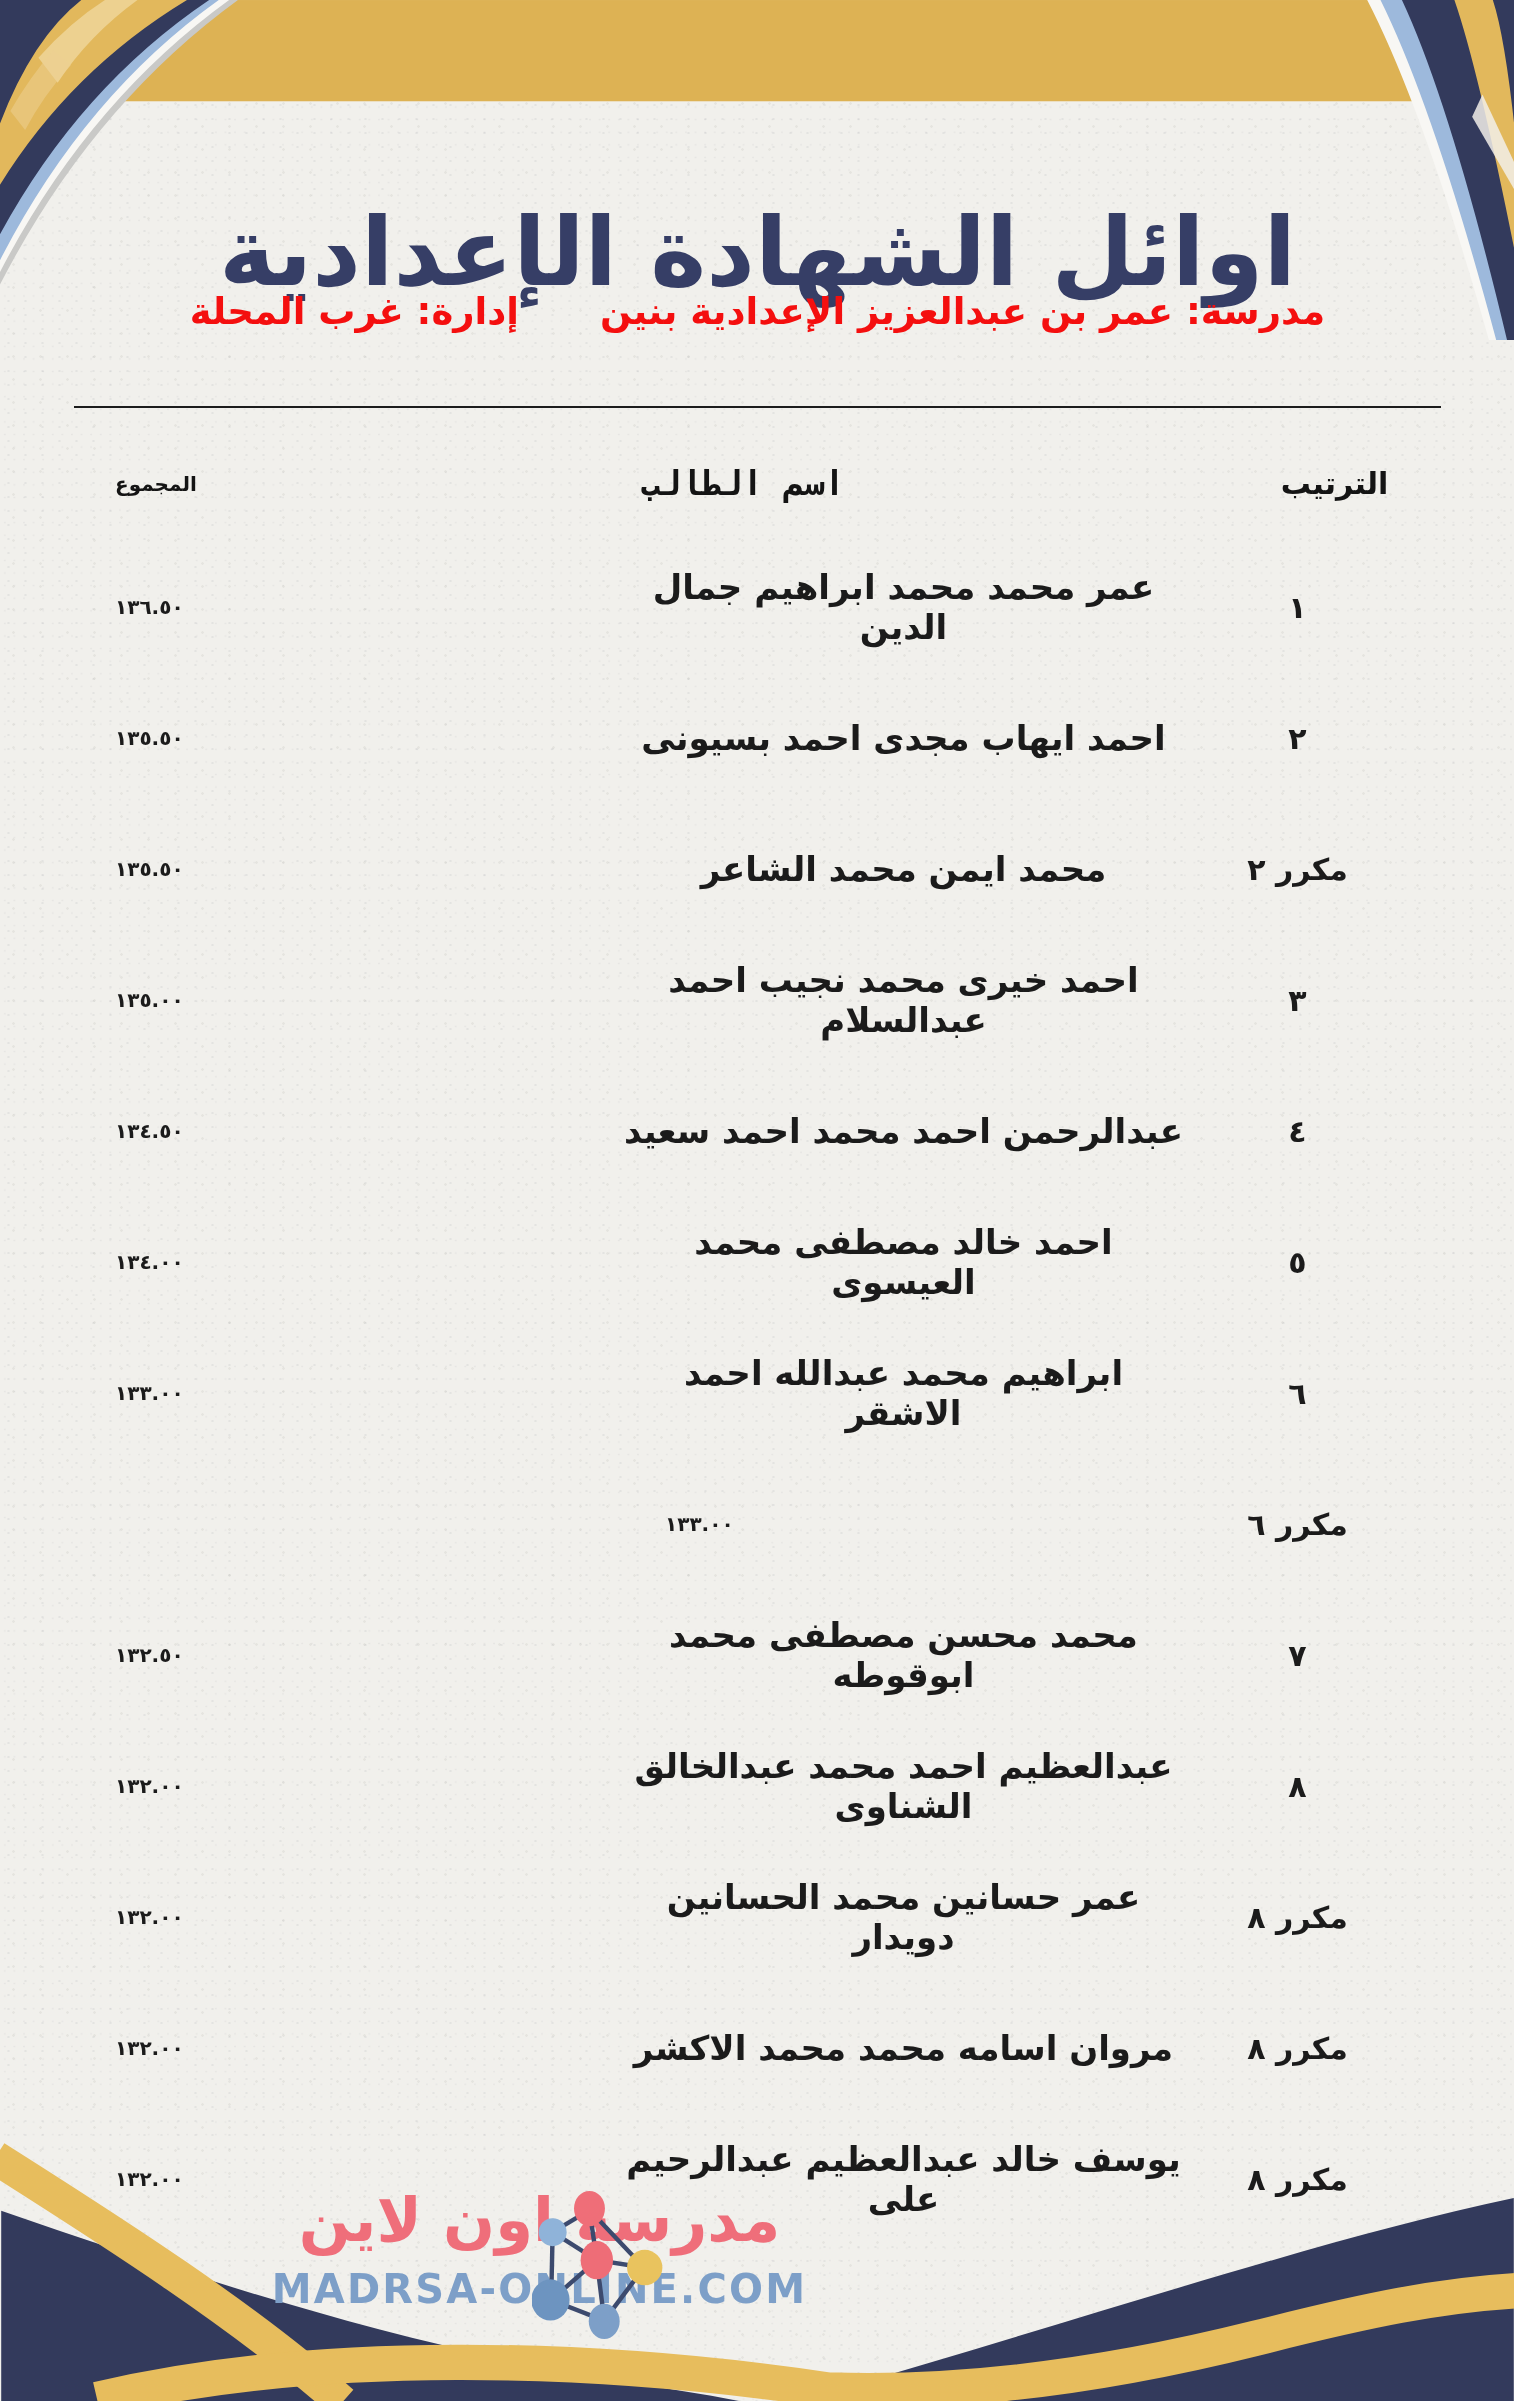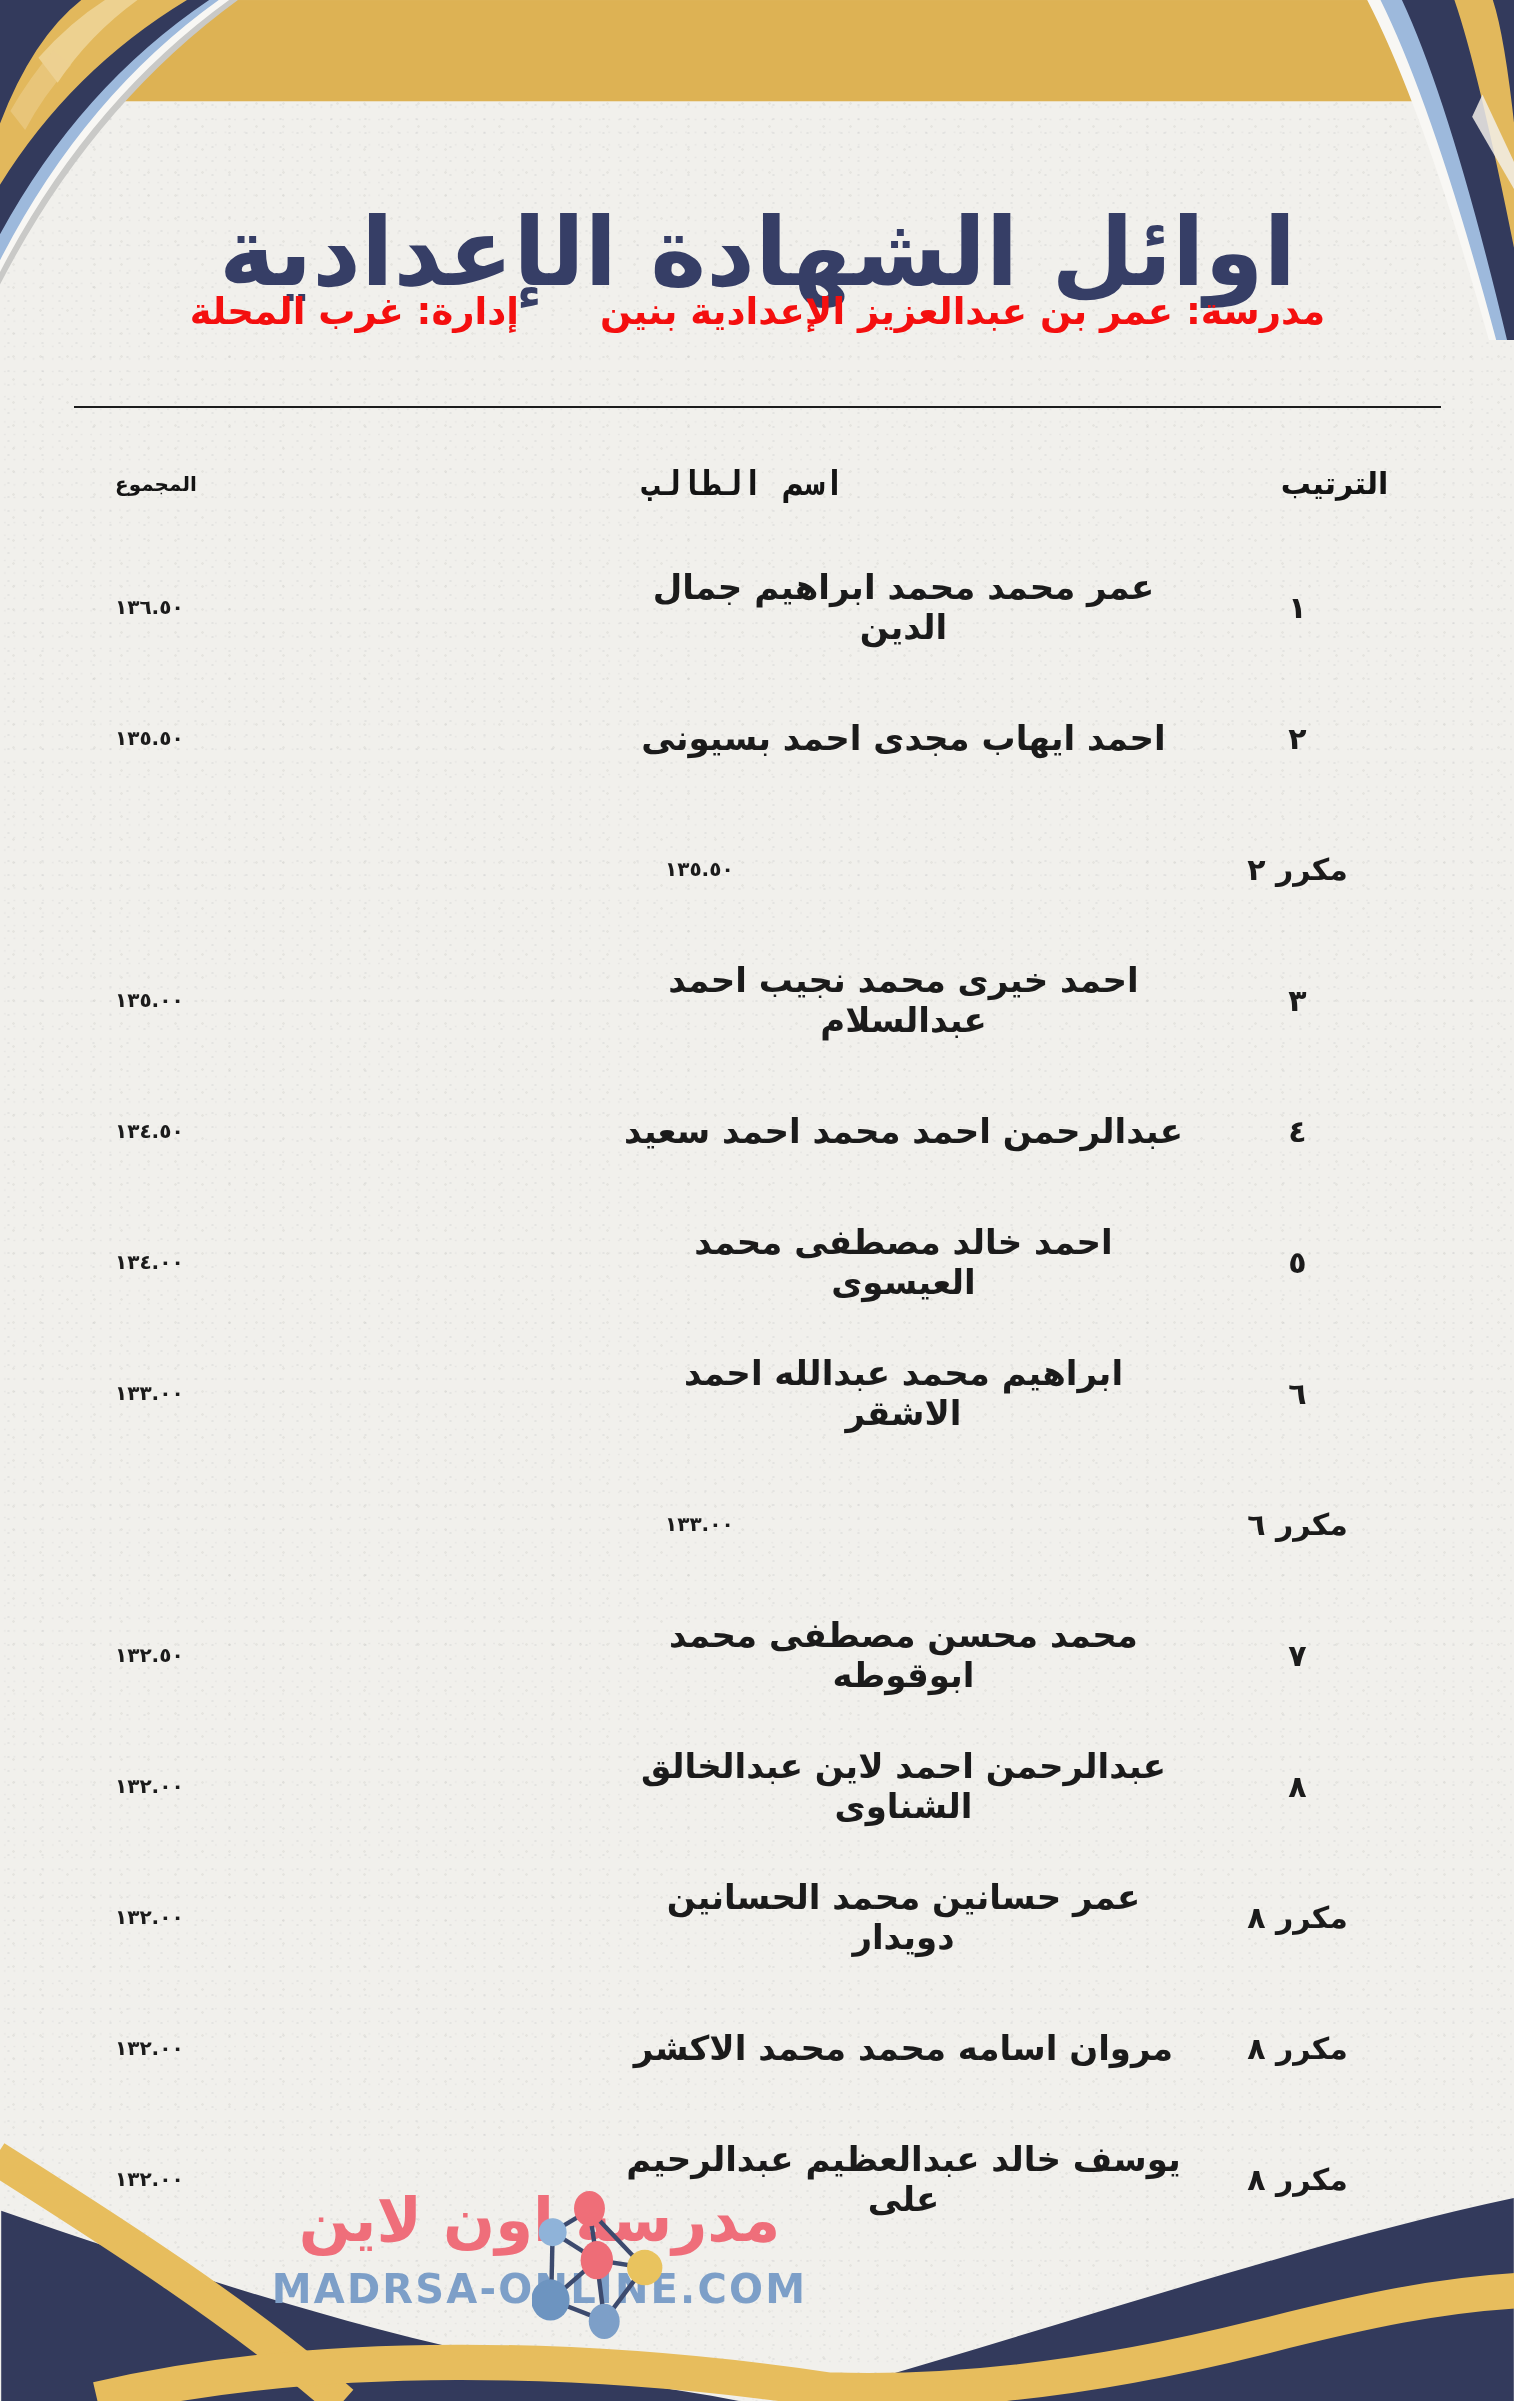--- a/index.html
+++ b/index.html
@@ -117,20 +117,21 @@
   </div>
 
   <div class="trow">
     <div class="cell-rank">٢</div>
     <div class="cell-name">احمد ايهاب مجدى احمد بسيونى</div>
     <div class="cell-total">١٣٥.٥٠</div>
   </div>
 
   <div class="trow">
     <div class="cell-rank">مكرر ٢</div>
+    <div class="cell-name">محمد ايمن محمد الشاعر</div>
     <div class="cell-total">١٣٥.٥٠</div>
   </div>
 
   <div class="trow">
     <div class="cell-rank">٣</div>
     <div class="cell-name">احمد خيرى محمد نجيب احمد عبدالسلام</div>
     <div class="cell-total">١٣٥.٠٠</div>
   </div>
 
   <div class="trow">
@@ -157,21 +158,21 @@
   </div>
 
   <div class="trow">
     <div class="cell-rank">٧</div>
     <div class="cell-name">محمد محسن مصطفى محمد ابوقوطه</div>
     <div class="cell-total">١٣٢.٥٠</div>
   </div>
 
   <div class="trow">
     <div class="cell-rank">٨</div>
-    <div class="cell-name">عبدالرحمن احمد لاين عبدالخالق الشناوى</div>
+    <div class="cell-name">عبدالعظيم احمد محمد عبدالخالق الشناوى</div>
     <div class="cell-total">١٣٢.٠٠</div>
   </div>
 
   <div class="trow">
     <div class="cell-rank">مكرر ٨</div>
     <div class="cell-name">عمر حسانين محمد الحسانين دويدار</div>
     <div class="cell-total">١٣٢.٠٠</div>
   </div>
 
   <div class="trow">

